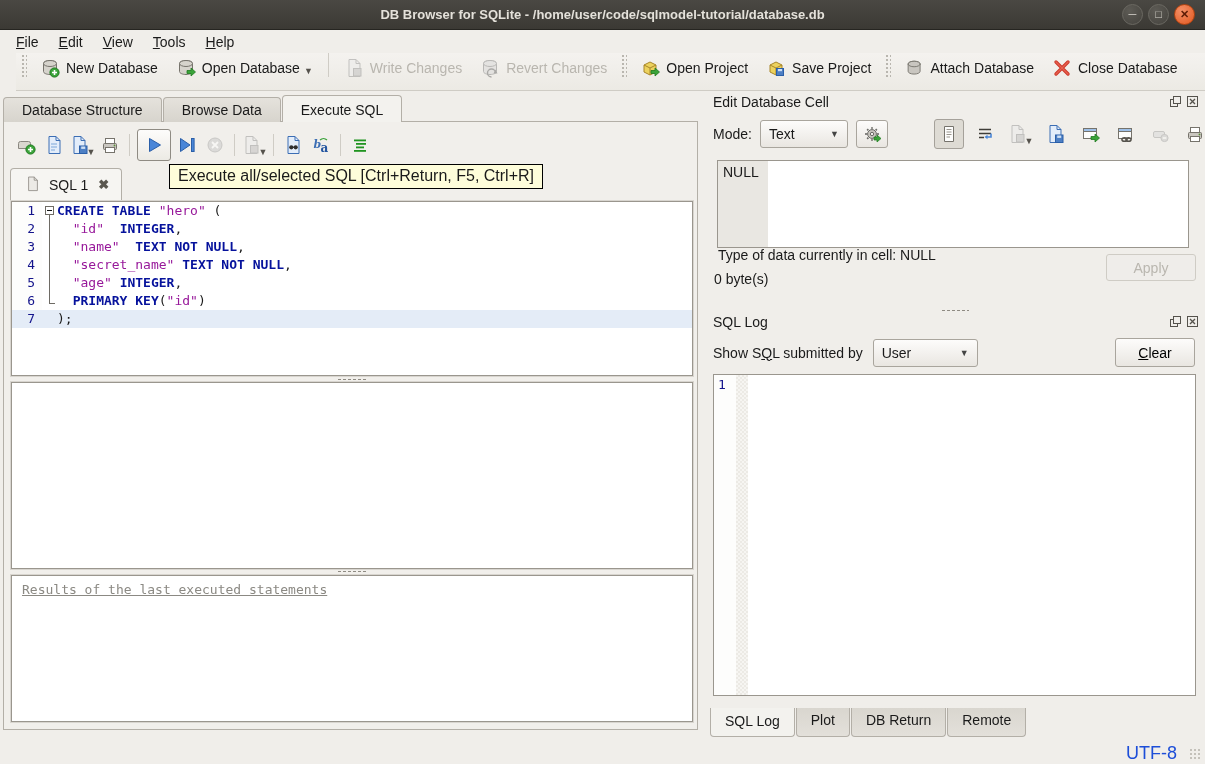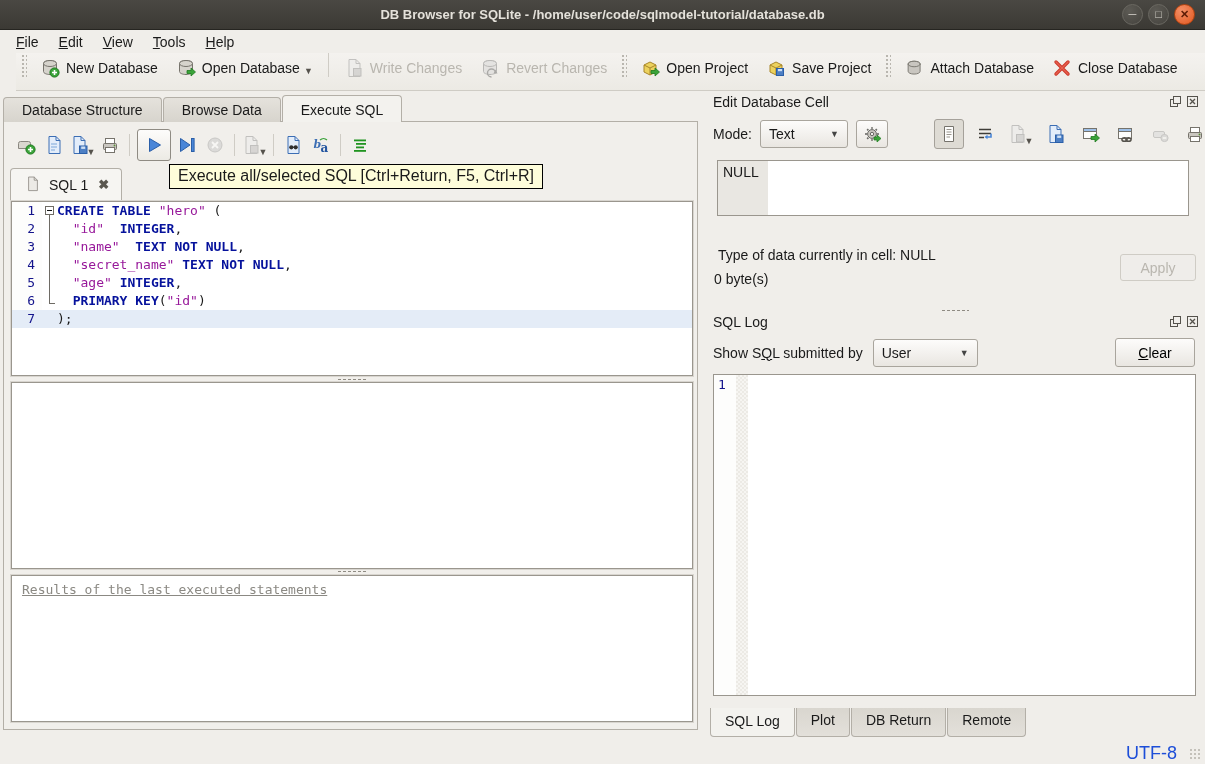--- a/index.html
+++ b/index.html
@@ -99,31 +99,31 @@
     border:1px solid #a9a59d; border-radius:3px; background:linear-gradient(#fdfcfb,#e9e6e1);
     padding:4px 8px; font-size:14px; min-width:88px; height:28px; }
   .combo .arr { font-size:9px; color:#444; }
   .tool-frame-btn { width:32px; height:28px; border:1px solid #a9a59d; border-radius:3px;
     background:linear-gradient(#fdfcfb,#e9e6e1); display:flex; align-items:center; justify-content:center; }
 
   .cell-icons { position:absolute; left:230px; top:27px; display:flex; align-items:center; gap:7px; }
   .ci-btn { width:28px; height:28px; display:flex; align-items:center; justify-content:center; border-radius:3px; }
   .ci-btn.pressed { border:1px solid #a5a19a; background:#dedbd4; width:30px; height:30px; }
 
-  .null-editor { position:absolute; left:13px; top:68px; width:472px; height:56px; background:#fff;
+  .null-editor { position:absolute; left:13px; top:68px; width:472px; height:88px; background:#fff;
     border:1px solid #9a968e; display:flex; }
   .null-strip { width:50px; background:#e9e7e2; flex:none; }
   .null-text { position:absolute; left:5px; top:3px; font-size:14px; }
 
   .type-line { position:absolute; left:14px; top:155px; font-size:14px; }
   .bytes-line { position:absolute; left:10px; top:179px; font-size:14px; }
   .btn { border:1px solid #a9a59d; border-radius:3px; background:linear-gradient(#fdfcfb,#e9e6e1);
     font-size:14px; padding:4px 16px; font-family:"Liberation Sans",sans-serif; }
   .btn.disabled { color:#b9b6af; background:#efedea; border-color:#cfccc5; }
-  .apply-btn { position:absolute; right:9px; top:162px; width:76px; height:27px; }
+  .apply-btn { position:absolute; right:9px; top:162px; width:90px; height:27px; }
 
   .dock-splitter { position:absolute; left:0; top:214px; width:100%; height:8px; display:flex; align-items:center; justify-content:center; }
   .dock-splitter .dots { width:28px; height:2px; background-image:radial-gradient(#8f8b83 40%, transparent 42%); background-size:5px 3px; }
 
   .sqllog { position:absolute; left:0; top:222px; width:100%; }
   .filter-row { position:absolute; left:9px; top:24px; display:flex; align-items:center; gap:10px; width:482px; }
   .filter-row .spacer { flex:1; }
   .clear-btn { width:80px; height:29px; }
   .clear-btn u, .filter-label u { text-decoration:underline; }
 

